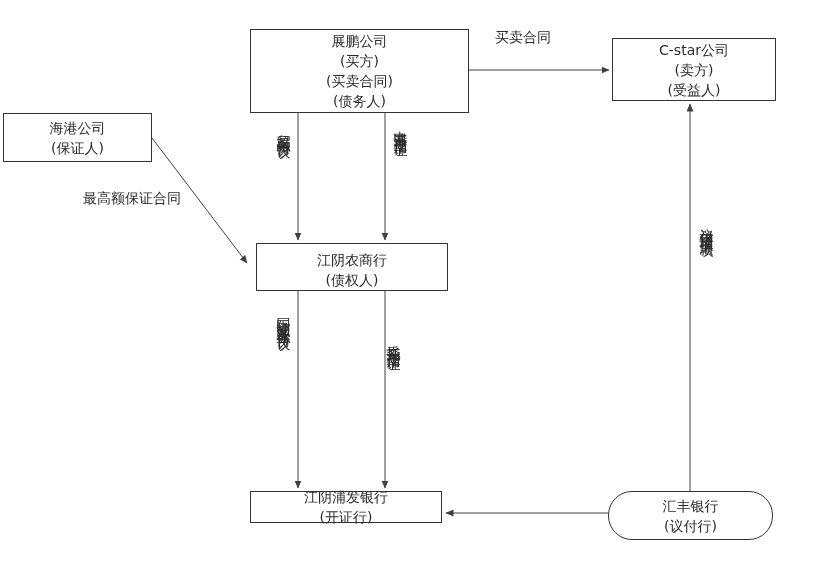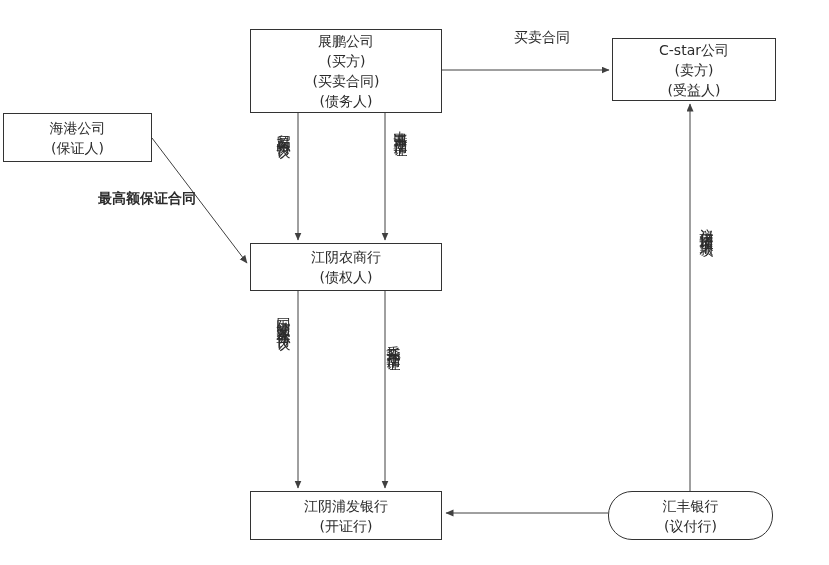--- a/index.html
+++ b/index.html
@@ -74,56 +74,56 @@
 
     <line x1="298" y1="291" x2="298" y2="488" marker-end="url(#arr)"></line>
 
     <line x1="385" y1="291" x2="385" y2="488" marker-end="url(#arr)"></line>
 
     <line x1="608" y1="513" x2="446" y2="513" marker-end="url(#arr)"></line>
 
     <line x1="690" y1="491" x2="690" y2="104" marker-end="url(#arr)"></line>
   </svg>
 
-  <div class="node" style="left:250px; top:29px; width:192px; height:84px;">
+  <div class="node" style="left:250px; top:29px; width:219px; height:84px;">
     <div>展鹏公司</div>
     <div>(买方)</div>
     <div>(买卖合同)</div>
     <div>(债务人)</div>
   </div>
 
   <div class="node" style="left:612px; top:38px; width:164px; height:63px;text-align:center;">
     <div>C-star公司</div>
     <div>(卖方)</div>
     <div>(受益人)</div>
   </div>
 
   <div class="node" style="left:3px; top:113px; width:149px; height:49px;">
     <div>海港公司</div>
     <div>(保证人)</div>
   </div>
 
-  <div class="node" style="left:250px; top:243px; width:192px; height:48px;">
+  <div class="node" style="left:256px; top:243px; width:192px; height:48px;justify-content:flex-end;">
     <div>江阴农商行</div>
     <div>(债权人)</div>
   </div>
 
-  <div class="node" style="left:250px; top:491px; width:192px; height:49px;">
+  <div class="node" style="left:250px; top:491px; width:192px; height:32px;">
     <div>江阴浦发银行</div>
     <div>(开证行)</div>
   </div>
 
   <div class="node" style="left:608px; top:491px; width:165px; height:49px;border-radius:24px;">
     <div>汇丰银行</div>
     <div>(议付行)</div>
   </div>
 
-  <div class="edge-label" style="left:495px; top:29px;margin-left:19px;">买卖合同</div>
+  <div class="edge-label" style="left:495px; top:29px;">买卖合同</div>
 
-  <div class="edge-label" style="left:98px; top:190px;font-weight:bold;">最高额保证合同</div>
+  <div class="edge-label" style="left:83px; top:190px;">最高额保证合同</div>
 
   <div class="edge-label vertical" style="left:277px; top:123px;">贸易融资协议</div>
 
   <div class="edge-label vertical" style="left:394px; top:120px;">申请开立信用证</div>
 
   <div class="edge-label vertical" style="left:277px; top:307px;">国际结算业务合作协议</div>
 
   <div class="edge-label vertical" style="left:387px; top:334px;">委托开立信用证</div>
 
   <div class="edge-label vertical" style="left:700px; top:217px;">议付信用证项下款项</div>

